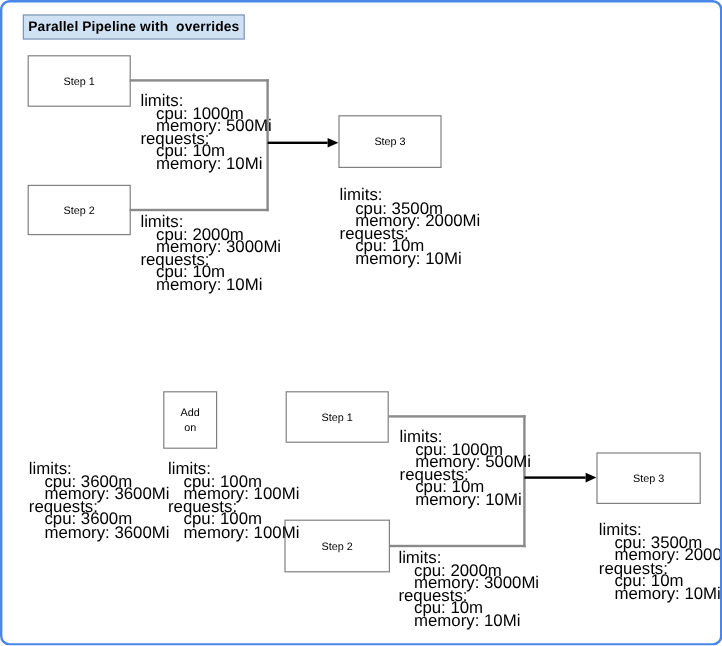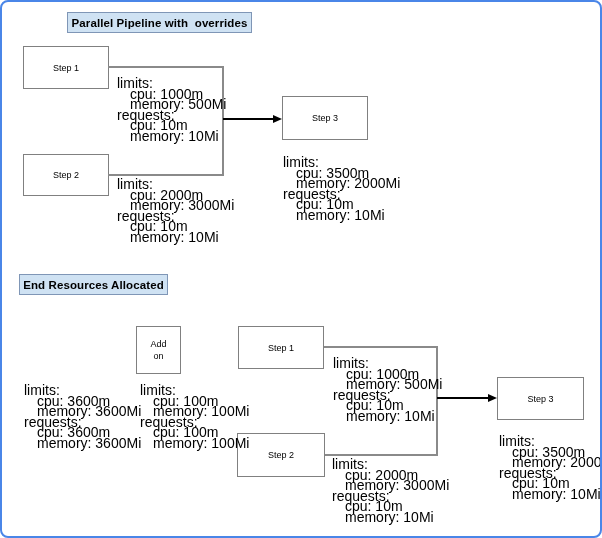--- a/index.html
+++ b/index.html
@@ -74,21 +74,21 @@
     border-top: 4px solid transparent;
     border-bottom: 4px solid transparent;
     border-left: 9px solid var(--arrow-color, #000000);
   }
 </style>
 </head>
 <body>
 
 <div class="canvas">
 
-  <div class="title-box" style="left:17px; top:10px; width:185px; height:21px;margin-left:48px;">Parallel Pipeline with  overrides</div>
+  <div class="title-box" style="left:17px; top:10px; width:185px; height:21px;">Parallel Pipeline with  overrides</div>
 
   <div class="node" style="left:21px; top:44px; width:86px; height:43px;">
     <span>Step 1</span>
   </div>
 
   <div class="node" style="left:21px; top:152px; width:86px; height:42px;">
     <span>Step 2</span>
   </div>
 
   <div class="node" style="left:280px; top:94px; width:86px; height:44px;">
@@ -119,21 +119,20 @@
     </div>
   <div class="res-block" style="left:281px; top:155px;">
       <div class="rline">limits:</div>
       <div class="rline ind">cpu: 3500m</div>
       <div class="rline ind">memory: 2000Mi</div>
       <div class="rline">requests:</div>
       <div class="rline ind">cpu: 10m</div>
       <div class="rline ind">memory: 10Mi</div>
     </div>
 
-  <div class="title-box" style="left:17px; top:272px; width:149px; height:21px;">End Resources Allocated</div>
 
 
   <div class="node" style="left:134px; top:324px; width:45px; height:48px;">
     <span>Add on</span>
   </div>
 
   <div class="node" style="left:236px; top:324px; width:86px; height:43px;">
     <span>Step 1</span>
   </div>
 

